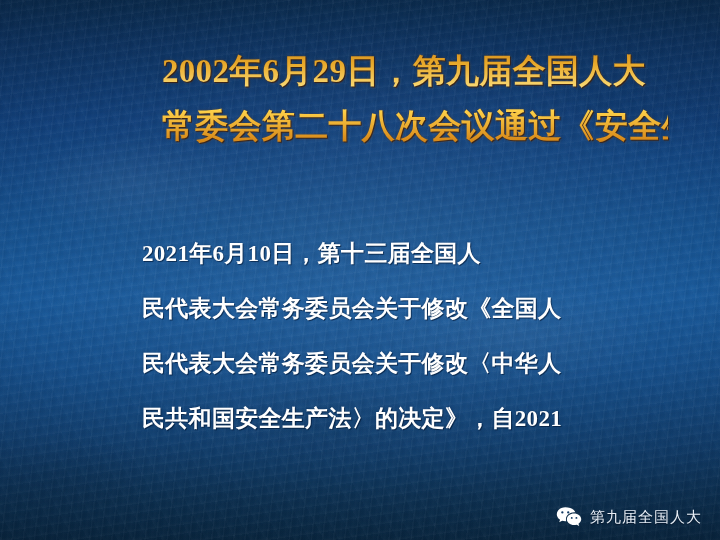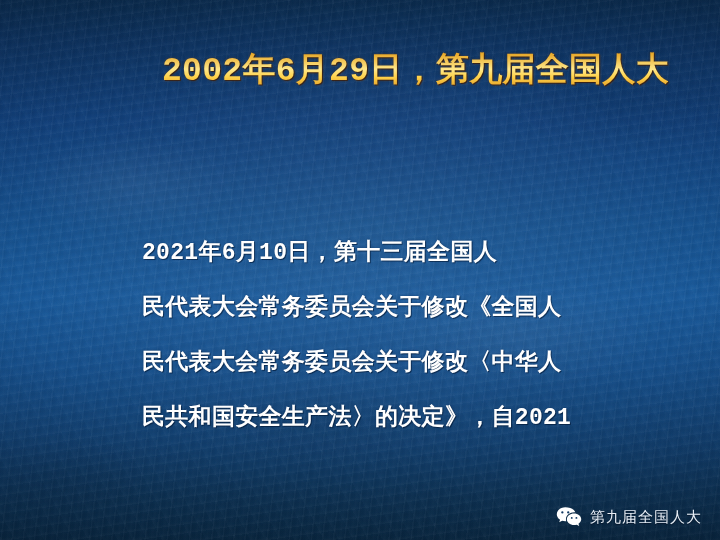--- a/index.html
+++ b/index.html
@@ -5,21 +5,21 @@
   html, body {
     margin: 0;
     padding: 0;
     background: #000;
   }
   #slide {
     position: relative;
     width: 720px;
     height: 540px;
     overflow: hidden;
-    font-family: Liberation Mono, monospace;
+    font-family: Liberation Serif, serif;
     background:
       linear-gradient(180deg,
         #0b2b4d 0%,
         #0e3360 8%,
         #12407a 22%,
         #17528f 42%,
         #1a5a9b 55%,
         #17508c 68%,
         #123f6e 82%,
         #0d3050 93%,
@@ -161,20 +161,21 @@
 
   <div class="tex-a"></div>
   <div class="tex-b"></div>
   <div class="tex-c"></div>
   <div class="vig"></div>
 
   <div id="content">
 
     <div class="para" id="para-gold">
       <span class="line">2002年6月29日，第九届全国人大</span>
+      <span class="line">常委会第二十八次会议通过《安全生产</span>
     </div>
 
     <div class="para" id="para-white">
       <span class="line">2021年6月10日，第十三届全国人</span>
       <span class="line">民代表大会常务委员会关于修改《全国人</span>
       <span class="line">民代表大会常务委员会关于修改〈中华人</span>
       <span class="line">民共和国安全生产法〉的决定》，自2021</span>
     </div>
 
     <div id="watermark">

